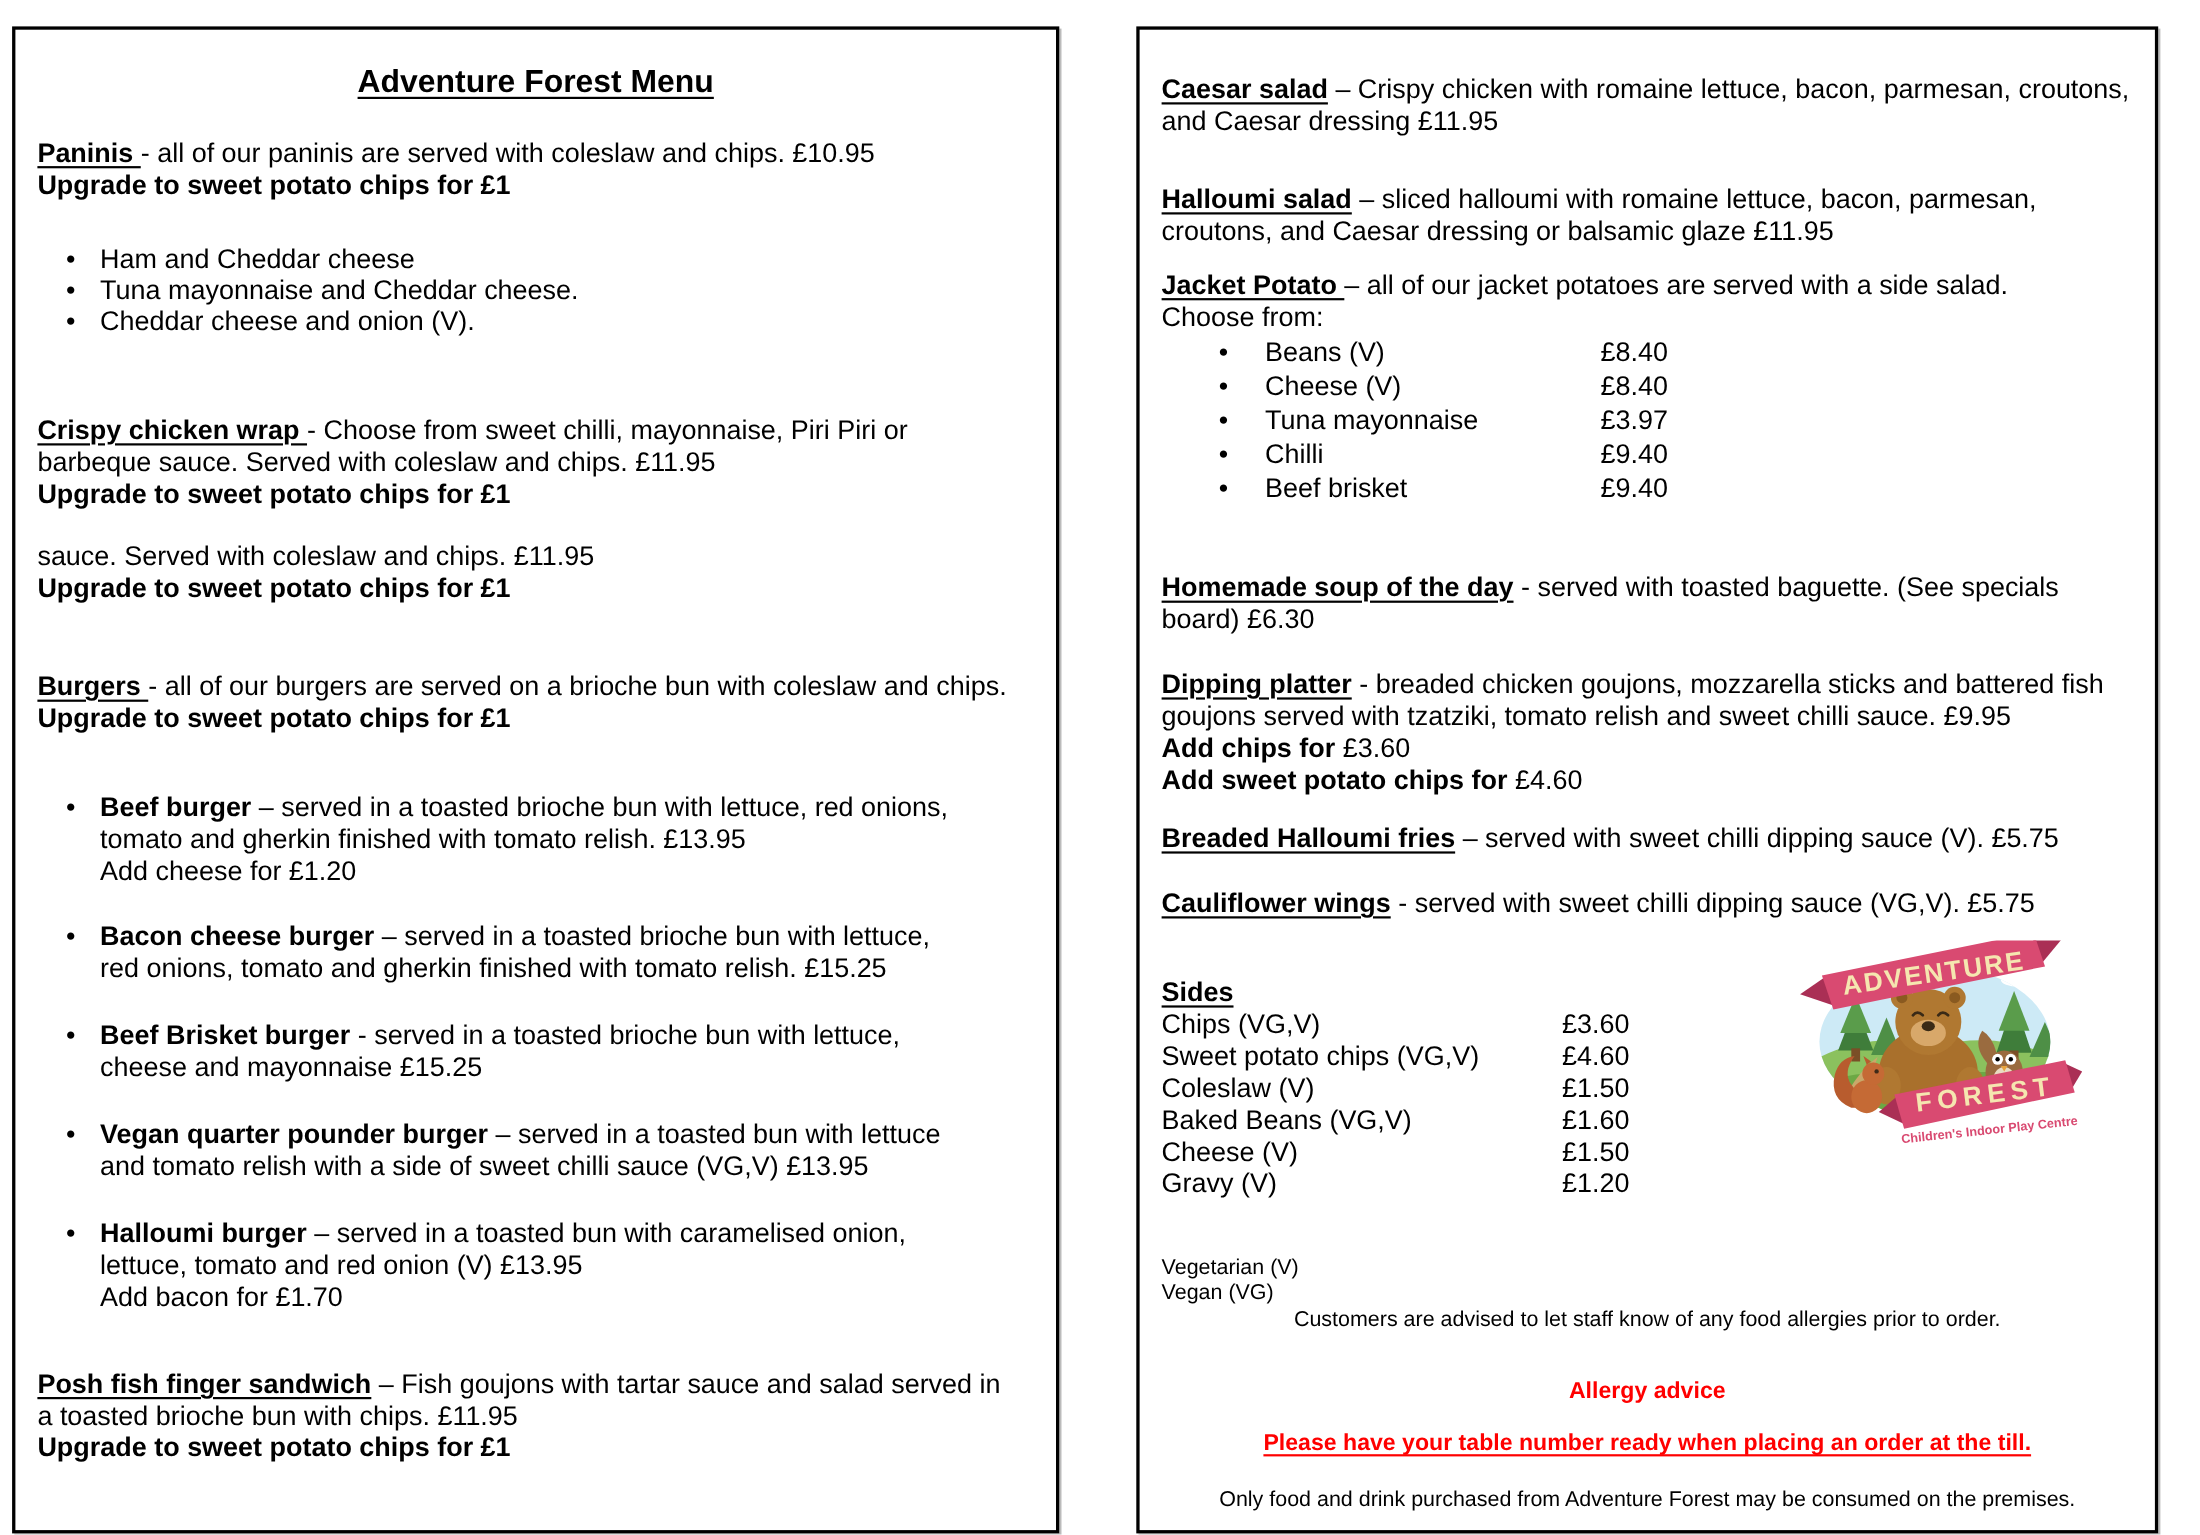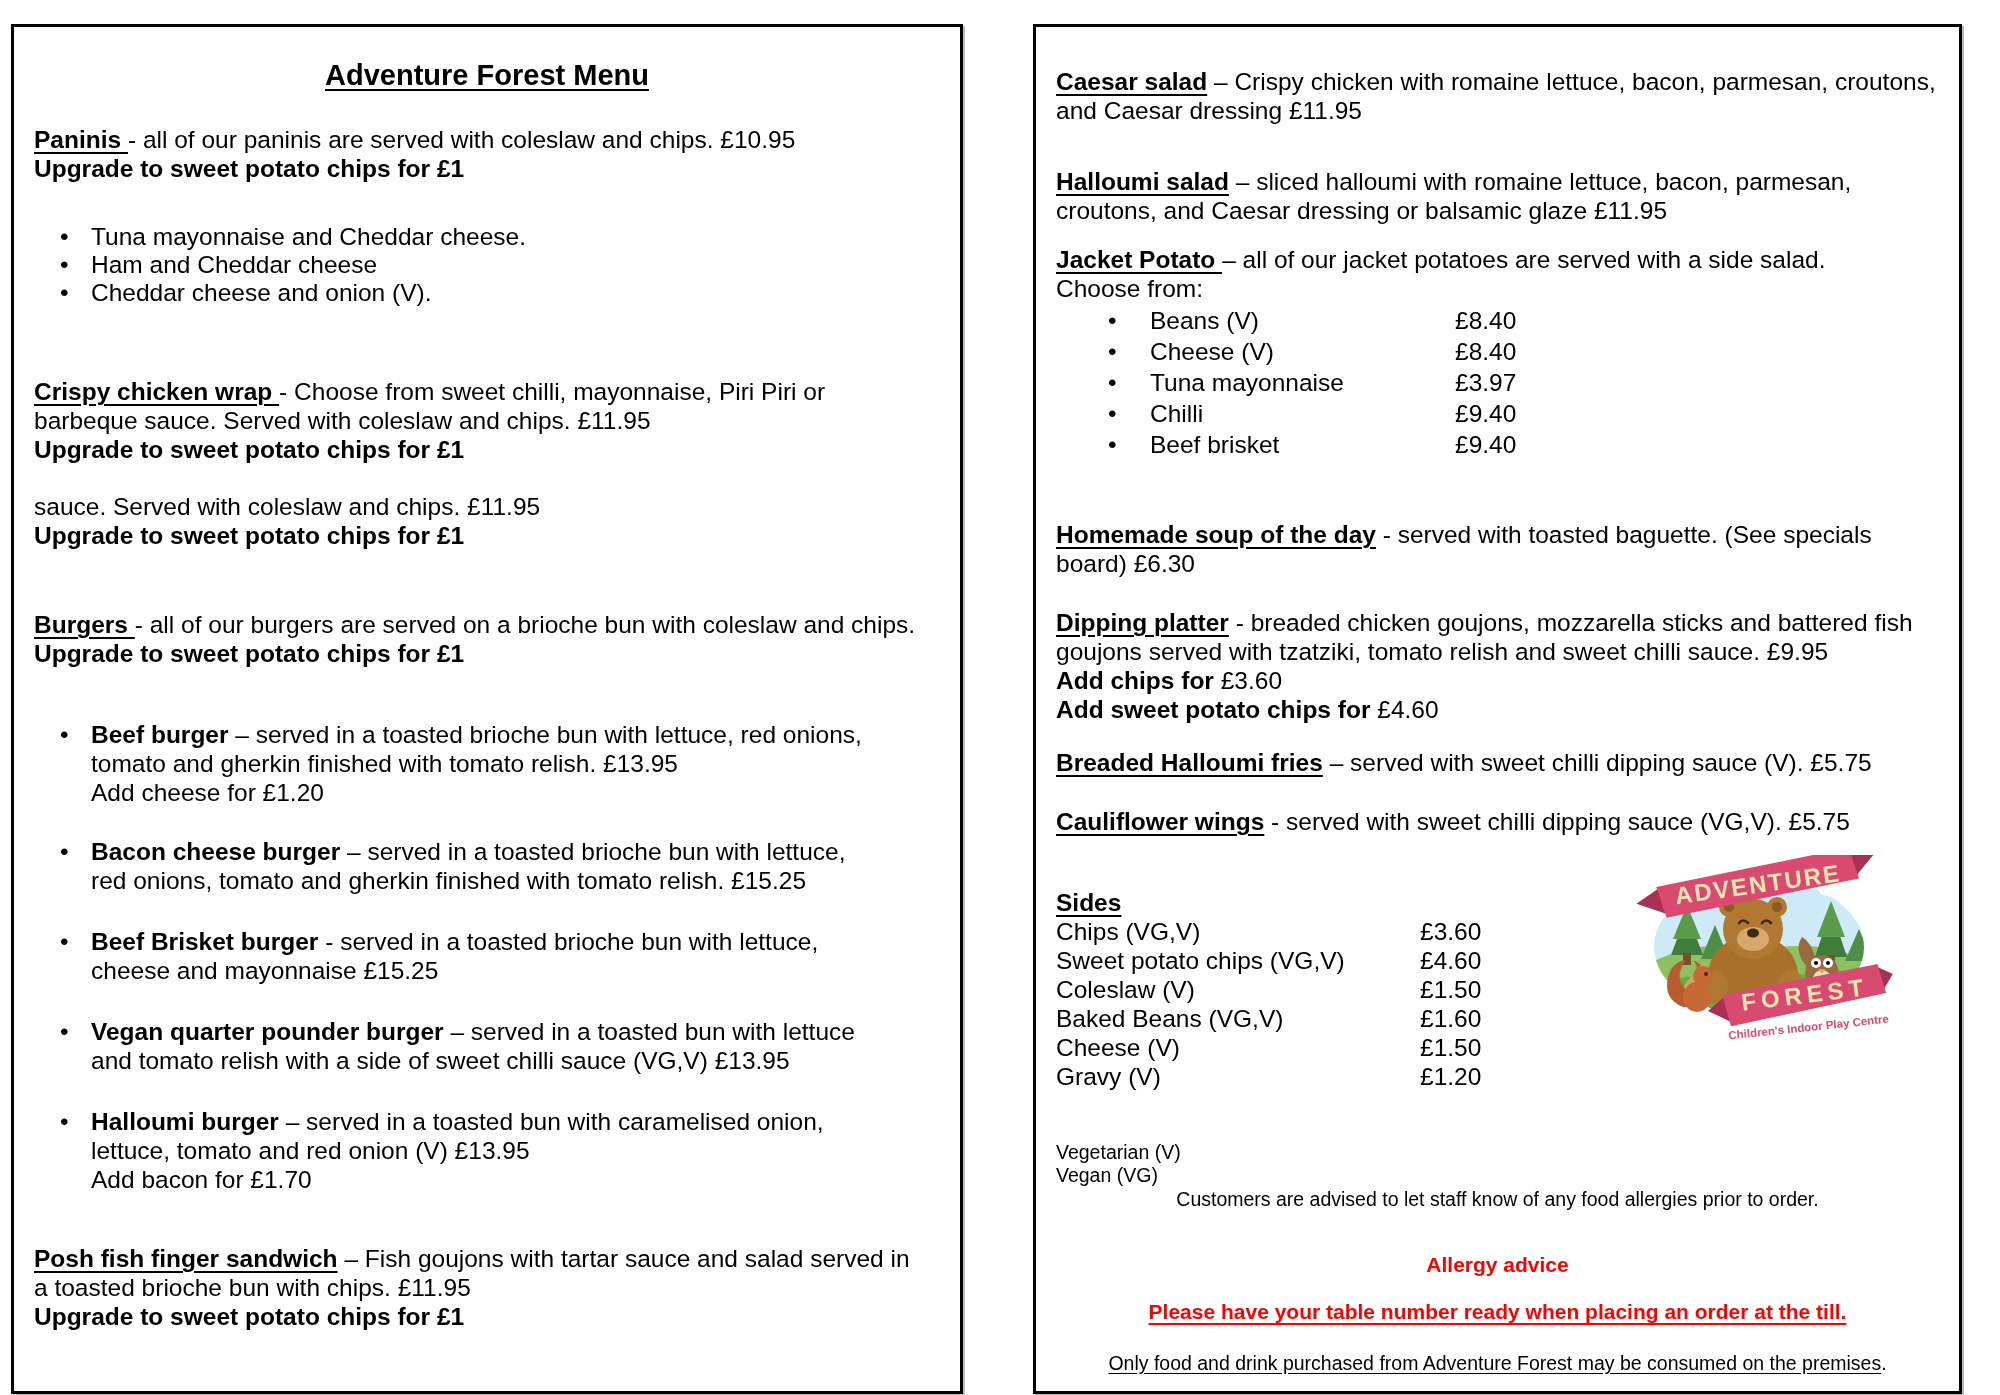--- a/index.html
+++ b/index.html
@@ -34,21 +34,21 @@
   #sec-dipping{margin-top:30px;}
   #sec-fries{margin-top:24px;}
   #sec-cauli{margin-top:30px;}
   #sec-sides{margin-top:52px;}
   #diet-key{margin-top:50px;font-size:19.5px;line-height:23px;}
   #allergy-title{margin-top:40px;text-align:center;font-size:21px;line-height:25px;font-weight:bold;color:#ff0000;}
   #allergy-text{text-align:center;font-size:19.5px;line-height:25px;}
   #table-notice{margin-top:22px;text-align:center;font-size:21px;line-height:26px;font-weight:bold;color:#ff0000;
     text-decoration:underline;text-decoration-thickness:2px;text-underline-offset:4px;}
   #premises-notice{margin-top:26px;text-align:center;font-size:19.5px;line-height:25px;}
-  #premises-notice .u{text-decoration:underline;text-underline-offset:3px;}
+  #premises-notice .u{text-underline-offset:3px;}
   
   ul{list-style:none;margin:0;padding:0;}
   .bullets li{position:relative;padding-left:57px;line-height:28px;white-space:nowrap;}
   .bullets li::before{content:"•";position:absolute;left:26px;}
   #burger-list li{position:relative;padding-left:57px;}
   #burger-list li::before{content:"•";position:absolute;left:26px;}
   #burger-list li + li{margin-top:30px;}
   #burger-list li:nth-child(n+3){margin-top:32px;}
   #jacket-list li{position:relative;padding-left:94px;line-height:31px;display:flex;white-space:nowrap;gap:32px;}
   #jacket-list li::before{content:"•";position:absolute;left:52px;}
@@ -68,22 +68,22 @@
     <div class="title">
       <span class="h">Adventure Forest Menu</span>
     </div>
 
     <div id="sec-paninis">
       <div class="line"><span class="h">Paninis </span><span>- all of our paninis are served with coleslaw and chips. £10.95</span></div>
       <div class="line b">Upgrade to sweet potato chips for £1</div>
     </div>
 
     <ul class="bullets" id="paninis-list">
+      <li><span>Ham and Cheddar cheese</span></li>
       <li><span>Tuna mayonnaise and Cheddar cheese.</span></li>
-      <li><span>Ham and Cheddar cheese</span></li>
       <li><span>Cheddar cheese and onion (V).</span></li>
     </ul>
 
     <div id="sec-crispy">
       <div class="line"><span class="h">Crispy chicken wrap </span><span>- Choose from sweet chilli, mayonnaise, Piri Piri or</span></div>
       <div class="line">barbeque sauce. Served with coleslaw and chips. £11.95</div>
       <div class="line b">Upgrade to sweet potato chips for £1</div>
     </div>
 
     <div id="sec-caesar-wrap">

